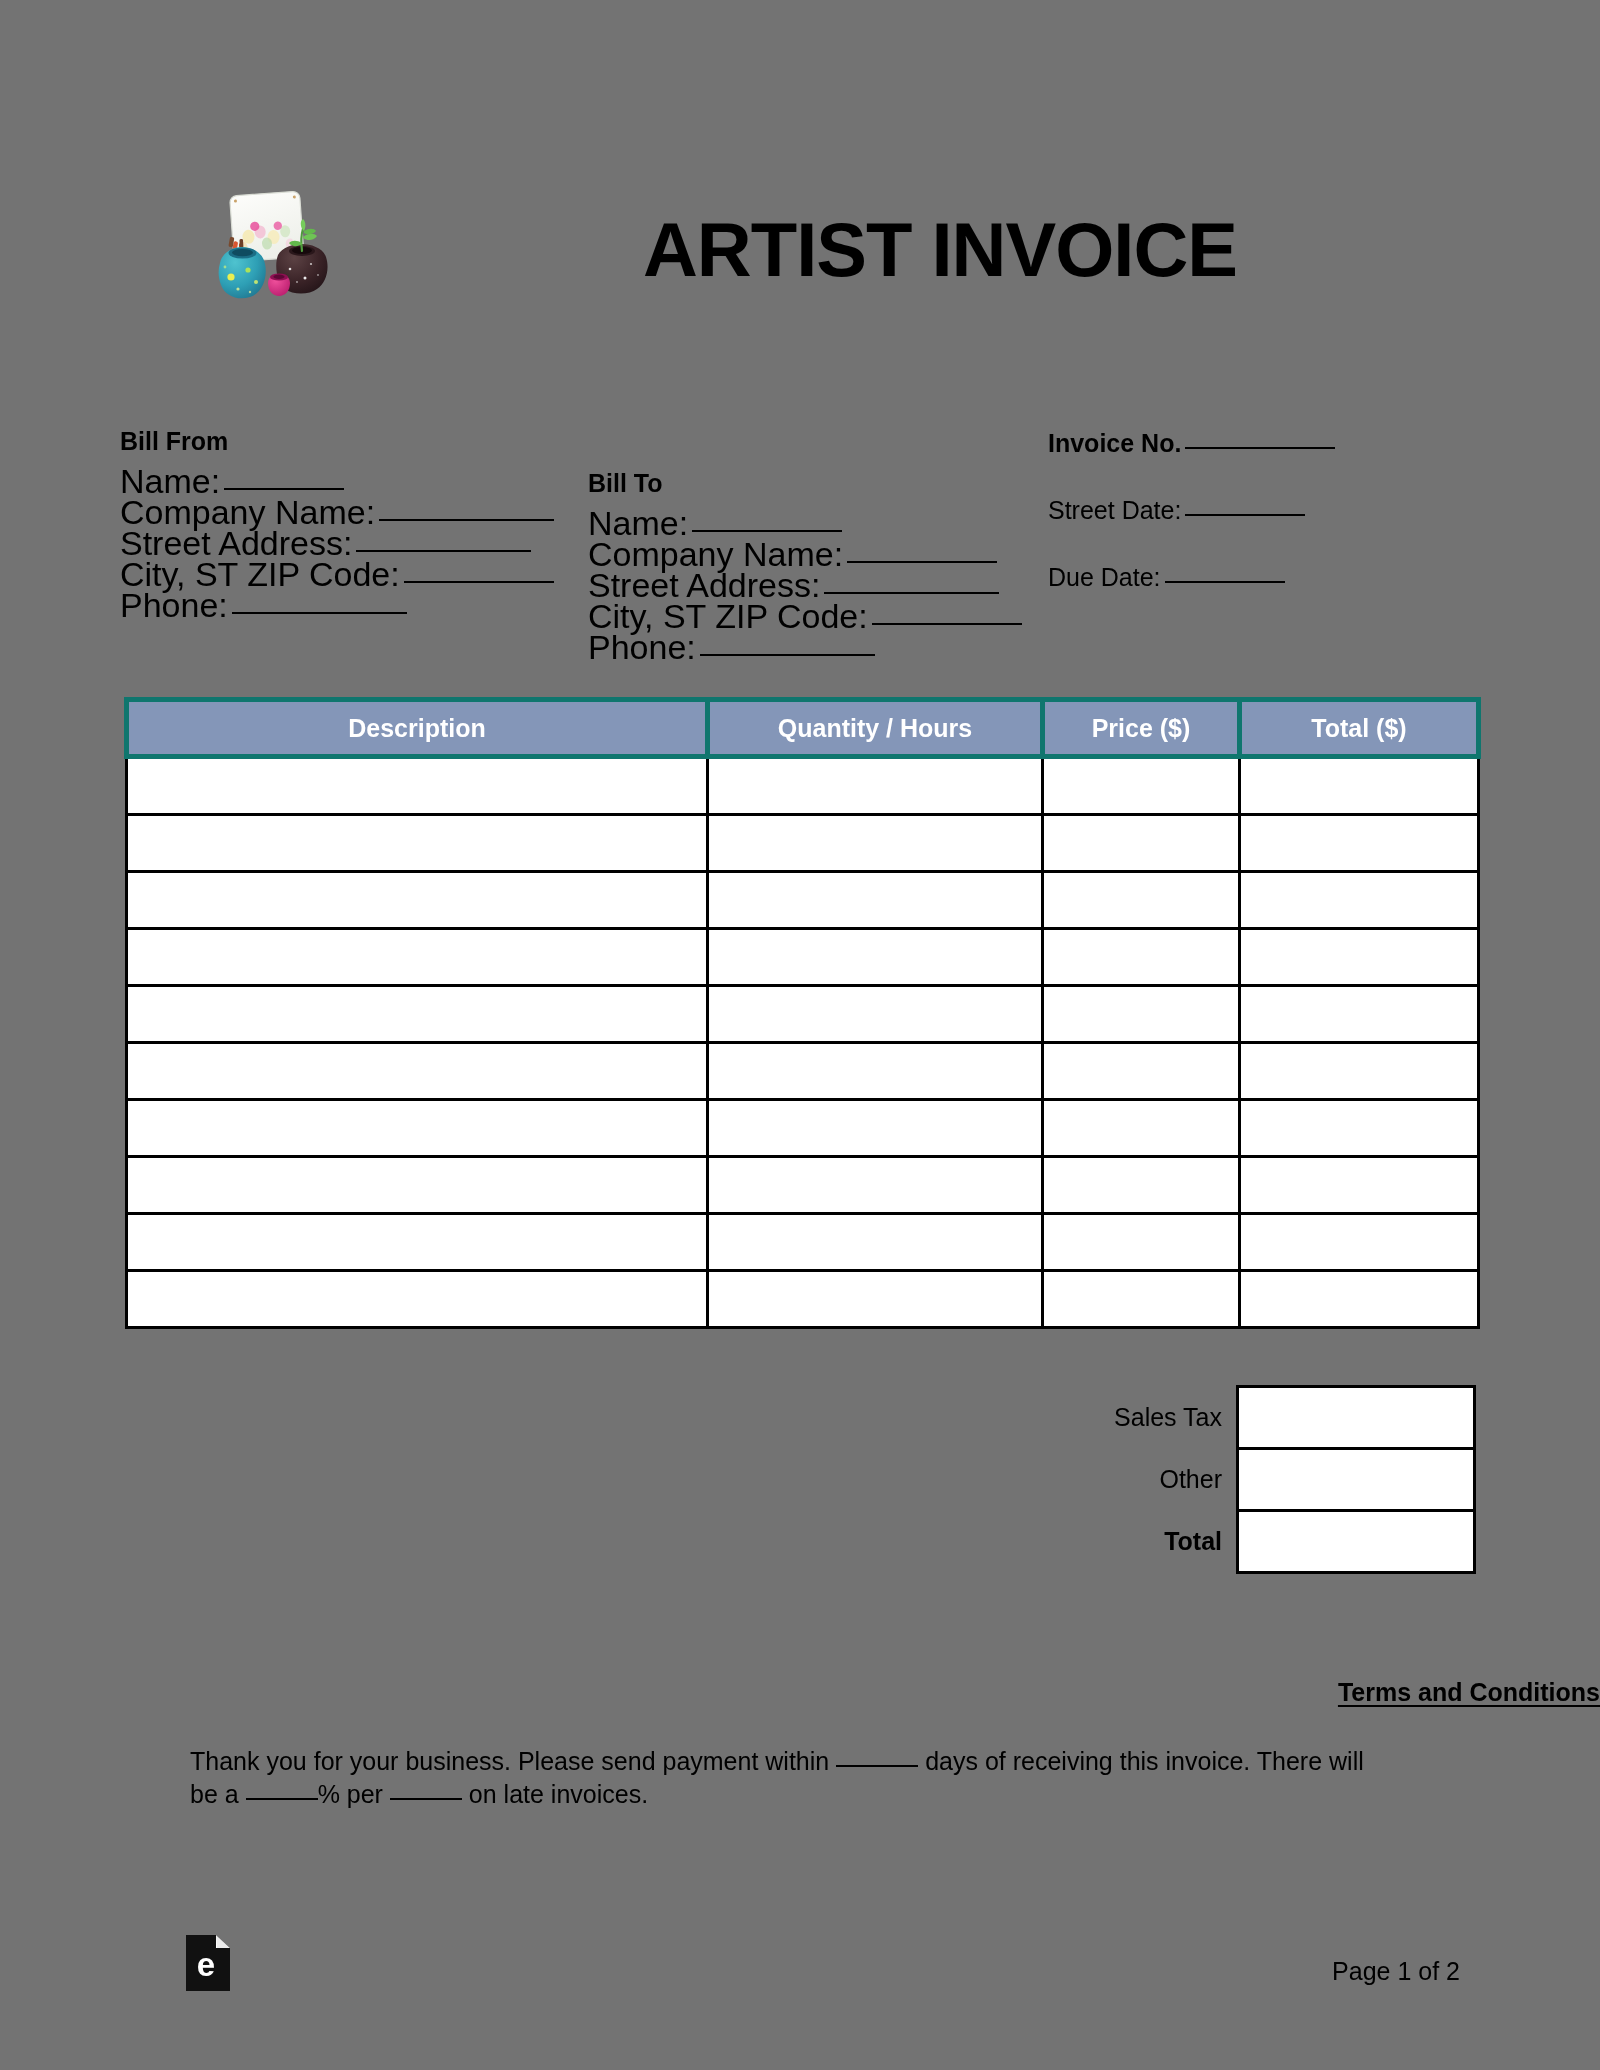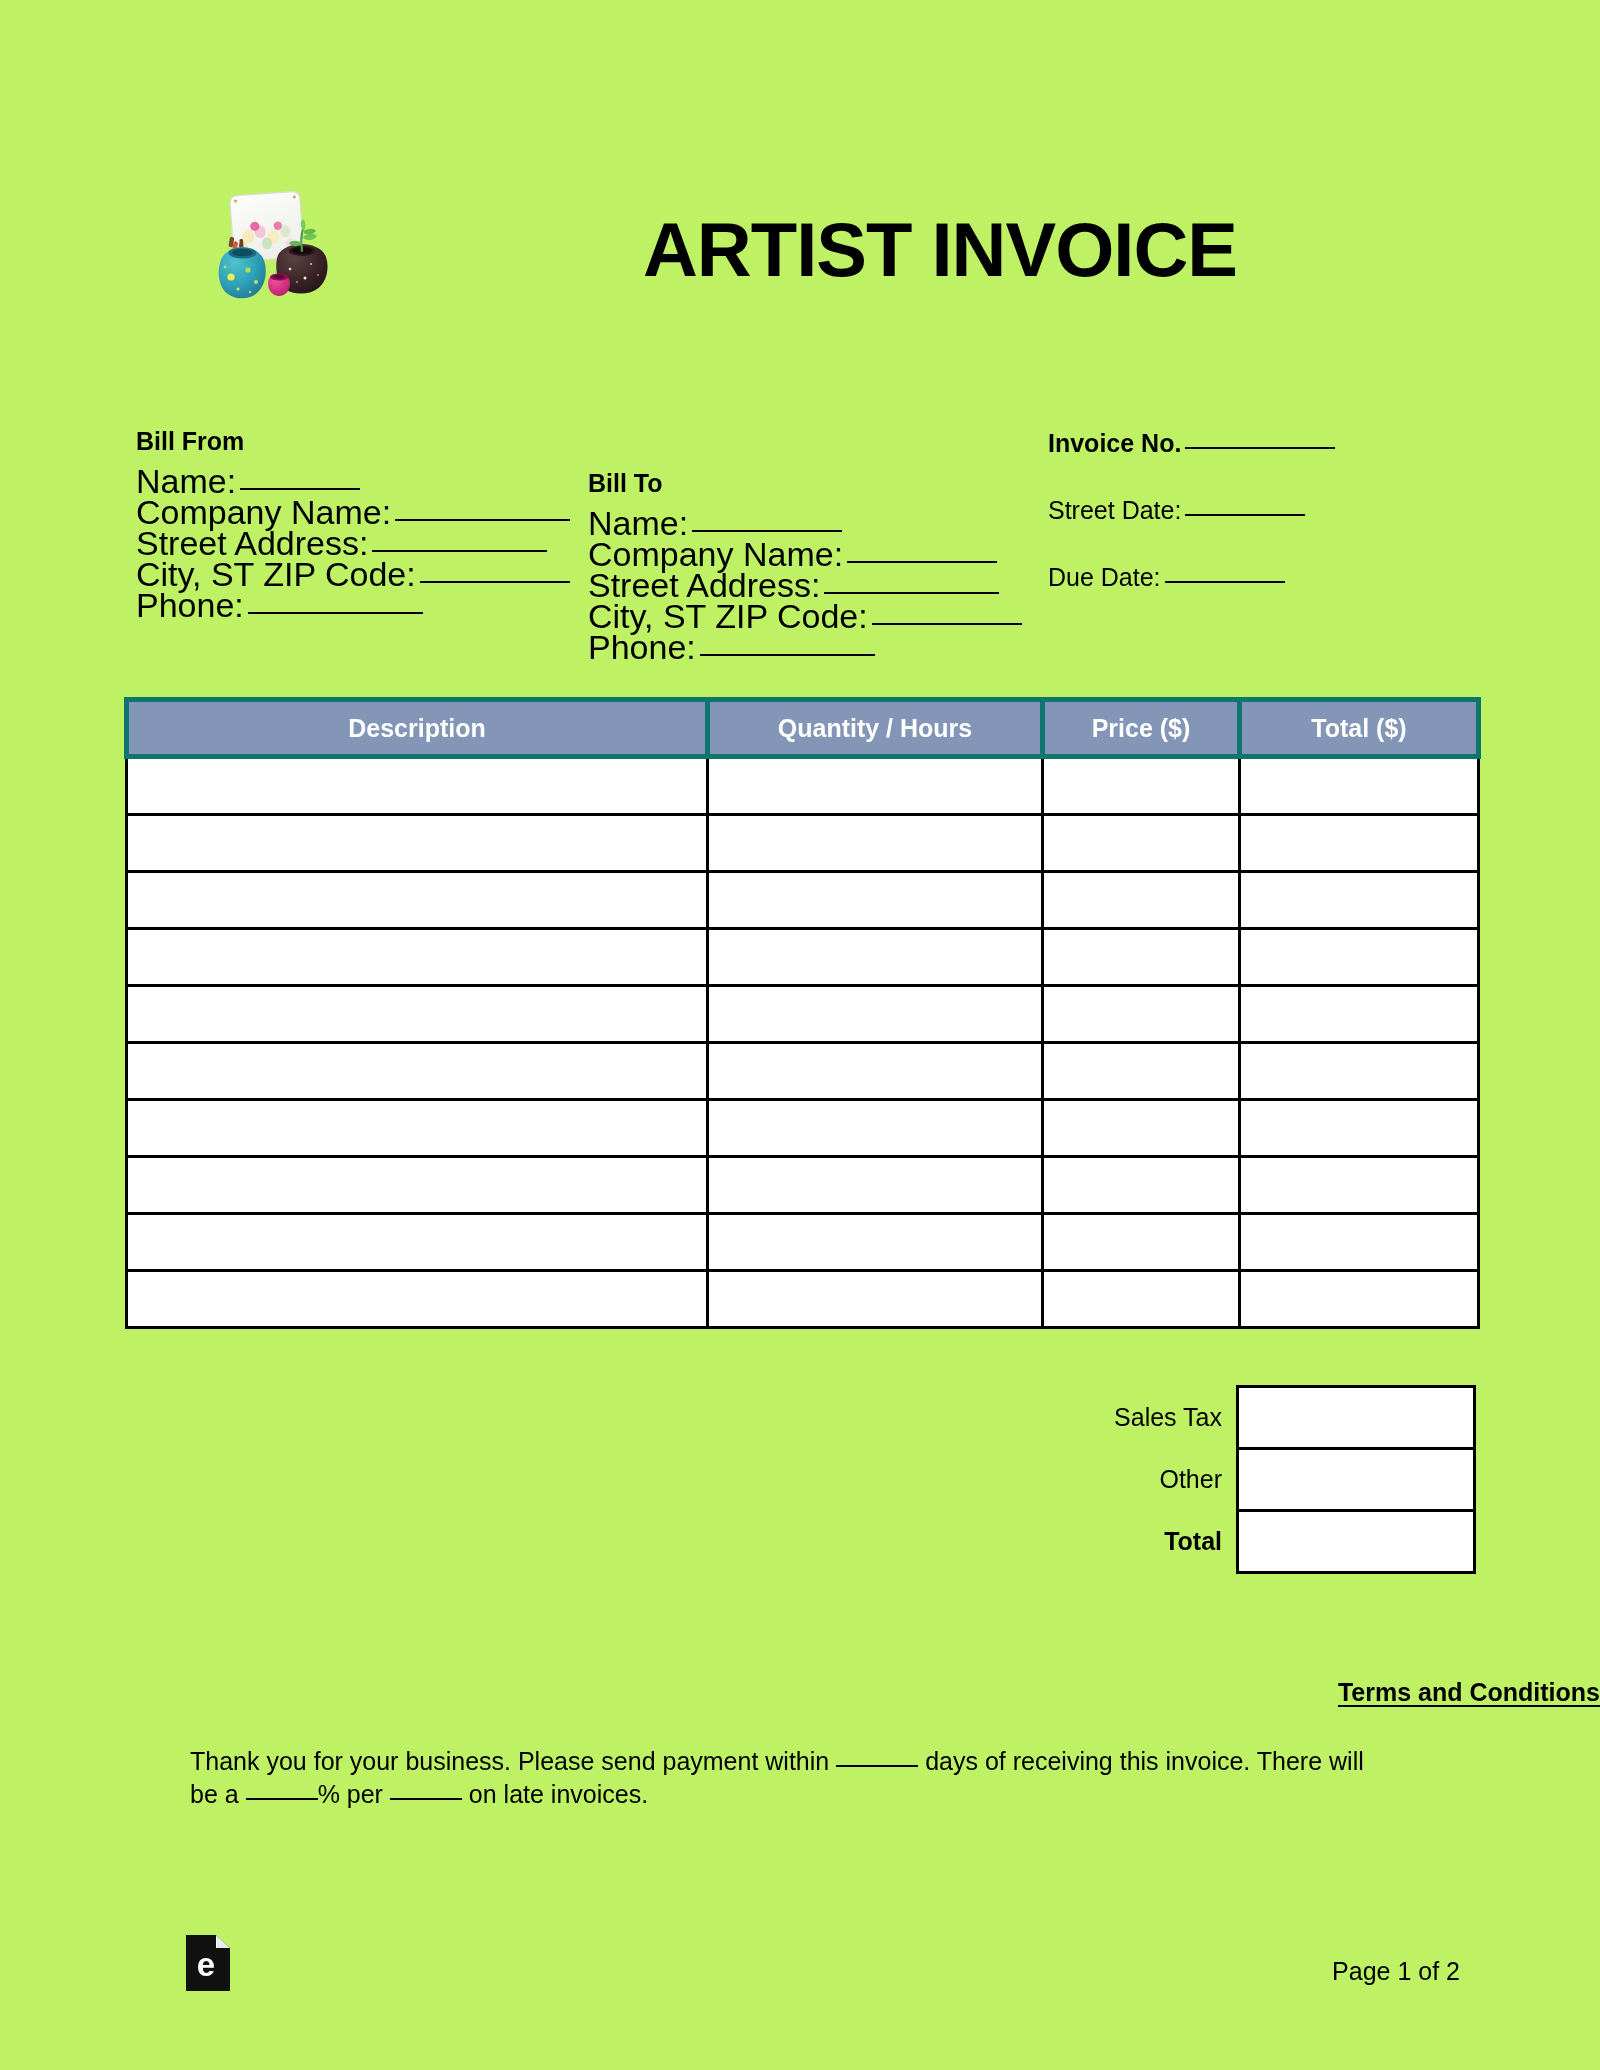--- a/index.html
+++ b/index.html
@@ -8,21 +8,21 @@
     background: #ffffff;
   }
   body {
     font-family: "Liberation Sans", sans-serif;
     color: #000000;
   }
   #page {
     position: relative;
     width: 1600px;
     height: 2070px;
-    background: #bef264;
+    background: #737373;
     overflow: hidden;
   }
 
   
   .header {
     position: absolute;
     top: 150px;
     left: 0;
     width: 1600px;
     height: 170px;
@@ -52,21 +52,21 @@
     position: absolute;
     top: 428px;
     left: 0;
     width: 1600px;
     height: 200px;
   }
   .col {
     position: absolute;
     top: 0;
   }
-  .col-from { left: 136px; width: 450px; }
+  .col-from { left: 120px; width: 450px; }
   .col-to   { left: 588px; width: 460px; margin-top: 42px; }
   .col-inv  { left: 1048px; width: 420px; }
 
   .col-head {
     font-size: 25px;
     font-weight: bold;
     margin-bottom: 10px;
     line-height: 1.1;
   }
   .field-row {

